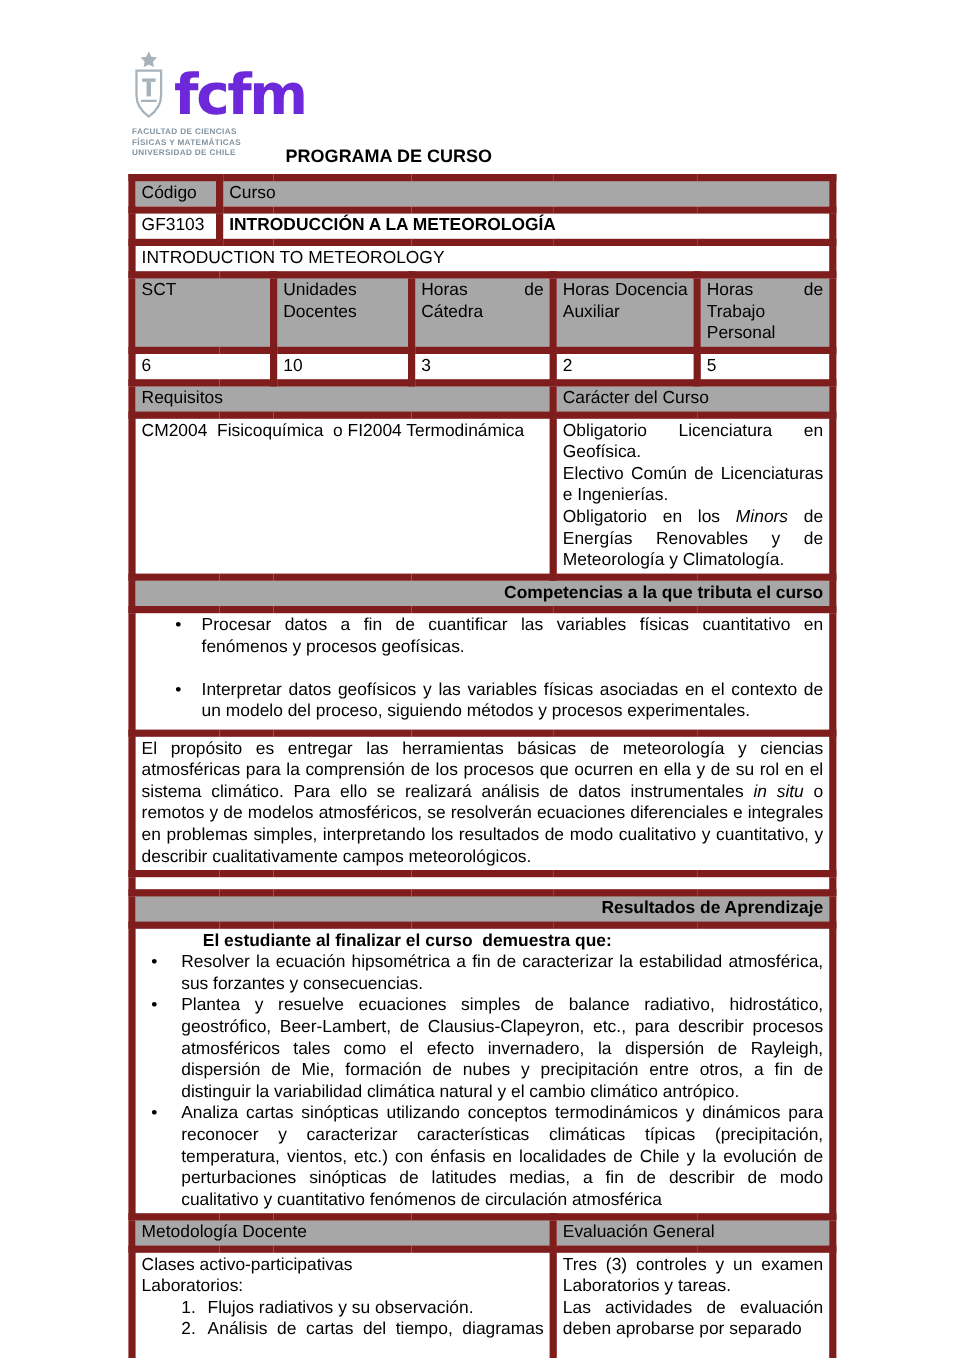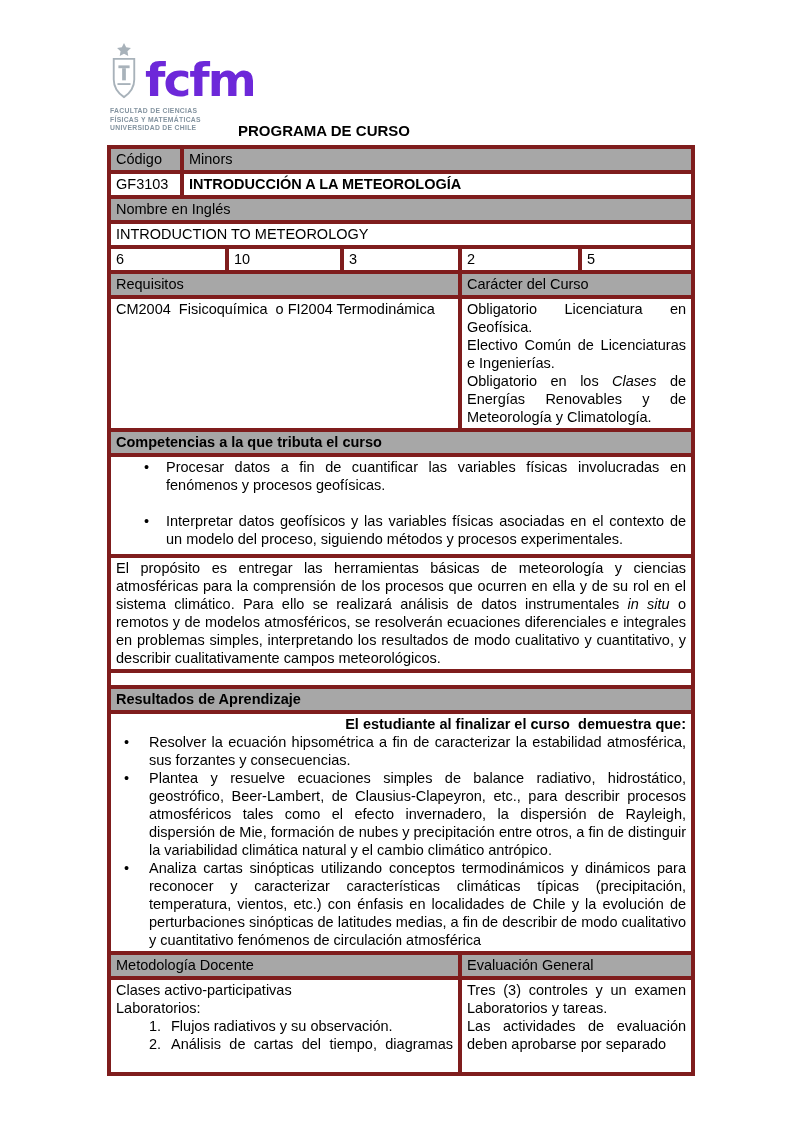--- a/index.html
+++ b/index.html
@@ -12,41 +12,41 @@
   .brand{font-family:"DejaVu Sans",sans-serif;font-weight:bold;font-size:47px;line-height:0.85;
          color:#6d28d9;letter-spacing:-2px;}
   .logo-lines{margin-top:7px;font-size:6.8px;line-height:8.5px;color:#8494a0;
               letter-spacing:0.3px;font-weight:bold;}
 
   .title{position:absolute;left:0;top:122px;width:648px;text-align:center;
          font-size:15px;font-weight:bold;}
 
   table.course{position:absolute;left:107px;top:145px;width:584px;border-collapse:collapse;
                table-layout:fixed;font-size:14.5px;line-height:18px;}
-  .course td{border:4px solid #7f1d1d;padding:1px 5px 2px 5px;vertical-align:top;overflow:hidden;}
+  .course td{border:6px solid #7f1d1d;padding:1px 5px 2px 5px;vertical-align:top;overflow:hidden;}
   .gray{background:#a7a7a7;}
-  .sec{text-align:left;font-weight:bold;}
+  .sec{text-align:right;font-weight:bold;}
   .bold{font-weight:bold;}
   .vmid{vertical-align:middle;}
   .justify{text-align:justify;}
   .jlast{text-align:justify;text-align-last:justify;}
   .pre{white-space:pre-wrap;}
   .italic{font-style:italic;}
 
   .h22{height:22px}.h23{height:23px}.h44{height:44px}.h21{height:21px}
   .h123{height:123px}.h16{height:16px}.h96{height:96px}
 
   .comp-cell{padding-top:6px;padding-bottom:4px;}
   .comp-item{display:flex;margin-bottom:18px;}
   .comp-item:last-child{margin-bottom:4px;}
   .comp-dot{flex:0 0 22px;margin-left:28px;}
   .comp-text{flex:1;text-align:justify;}
 
   .res-cell{padding-top:2px;padding-bottom:4px;}
-  .res-intro{padding-left:51px;font-weight:bold;white-space:pre-wrap;text-align:right;}
+  .res-intro{padding-left:51px;font-weight:bold;white-space:pre-wrap;}
   .res-item{display:flex;}
   .res-dot{flex:0 0 25px;margin-left:8px;}
   .res-text{flex:1;text-align:justify;}
 
   .met-item{display:flex;}
   .met-num{flex:0 0 22px;margin-left:33px;}
   .met-text{flex:1;}
 </style>
 </head>
 <body>
@@ -79,68 +79,72 @@
         <col style="width:45px">
         <col style="width:115px">
       <col style="width:118px">
         <col style="width:120px">
         <col style="width:113px">
     </colgroup>
     <tbody>
 
       <tr>
         <td class="gray h22">Código</td>
-        <td class="gray" colspan="5">Minors</td>
+        <td class="gray" colspan="5">Curso</td>
       </tr>
 
       <tr>
         <td class="h23">GF3103</td>
         <td class="bold" colspan="5">INTRODUCCIÓN A LA METEOROLOGÍA</td>
       </tr>
 
-      <tr>
-        <td class="gray h22" colspan="6">Nombre en Inglés</td>
-      </tr>
 
       <tr>
         <td class="h22" colspan="6">INTRODUCTION TO METEOROLOGY</td>
       </tr>
 
+      <tr>
+        <td class="gray h44 vmid" colspan="2">SCT</td>
+        <td class="gray">Unidades Docentes</td>
+        <td class="gray justify">Horas de Cátedra</td>
+        <td class="gray justify">Horas Docencia Auxiliar</td>
+        <td class="gray justify">Horas de Trabajo Personal</td>
+      </tr>
 
       <tr>
         <td class="h22" colspan="2">6</td>
         <td>10</td>
         <td>3</td>
         <td>2</td>
         <td>5</td>
       </tr>
 
       <tr>
         <td class="gray h22" colspan="4">Requisitos</td>
         <td class="gray" colspan="2">Carácter del Curso</td>
       </tr>
 
       <tr>
         <td class="h123 pre" colspan="4">CM2004  Fisicoquímica  o FI2004 Termodinámica</td>
         <td colspan="2">
           <div class="justify">Obligatorio Licenciatura en Geofísica.</div>
           <div class="justify">Electivo Común de Licenciaturas e Ingenierías.</div>
-          <div class="justify"><span>Obligatorio en los </span><span class="italic">Clases</span><span> de Energías Renovables y de Meteorología y Climatología.</span></div>
+          <div class="justify"><span>Obligatorio en los </span><span class="italic">Minors</span><span> de Energías Renovables y de Meteorología y Climatología.</span></div>
         </td>
       </tr>
 
       <tr>
         <td class="gray sec h21" colspan="6">Competencias a la que tributa el curso</td>
       </tr>
 
       <tr>
         <td class="comp-cell" colspan="6">
           <div class="comp-item">
             <span class="comp-dot">•</span>
-            <span class="comp-text">Procesar datos a fin de cuantificar las variables físicas involucradas en fenómenos y procesos geofísicas.</span>
+            <span class="comp-text">Procesar datos a fin de cuantificar las variables físicas cuantitativo en fenómenos y procesos geofísicas.</span>
           </div>
           <div class="comp-item">
             <span class="comp-dot">•</span>
             <span class="comp-text">Interpretar datos geofísicos y las variables físicas asociadas en el contexto de un modelo del proceso, siguiendo métodos y procesos experimentales.</span>
           </div>
         </td>
       </tr>
 
 
       <tr>

